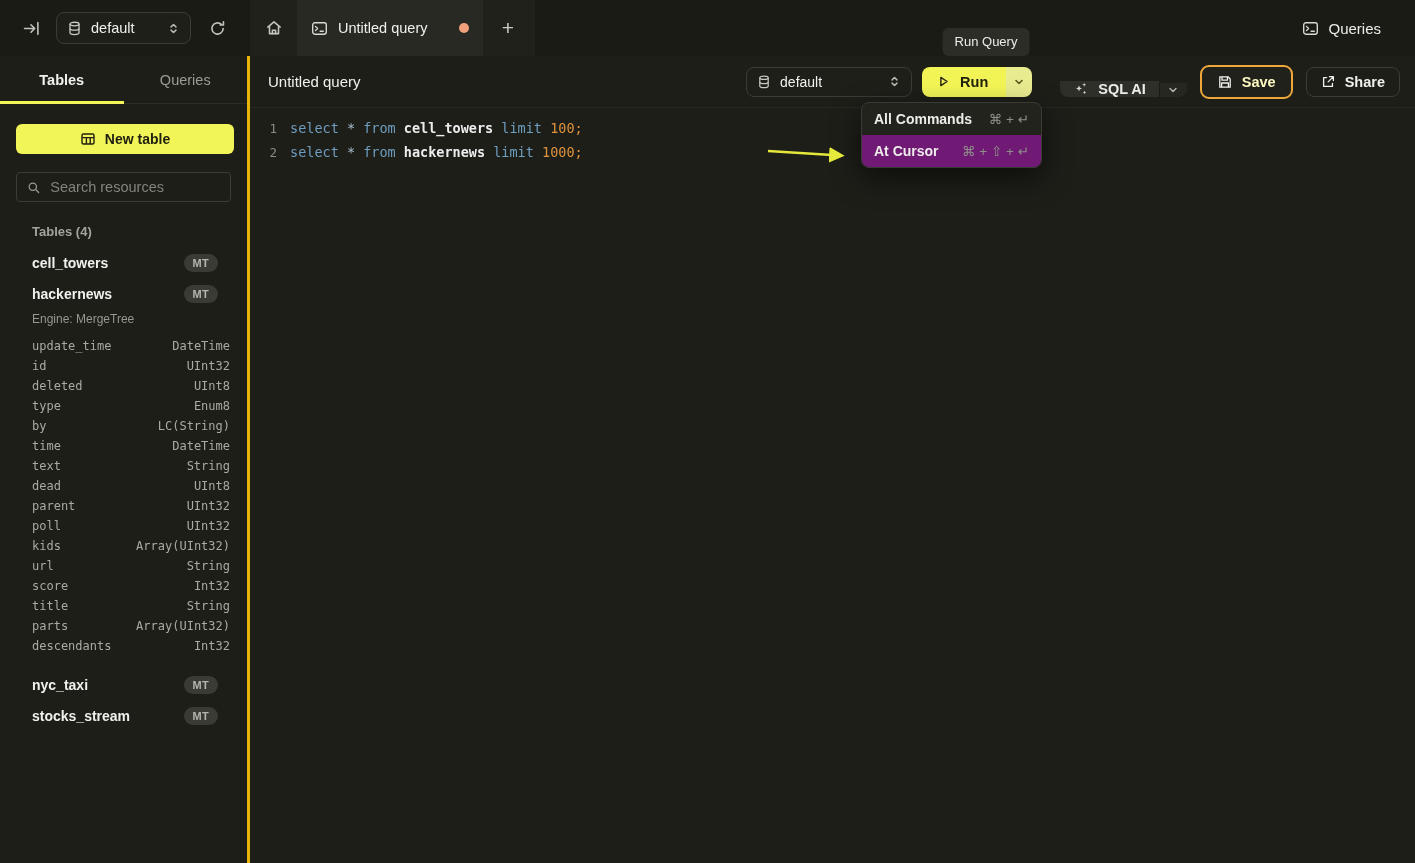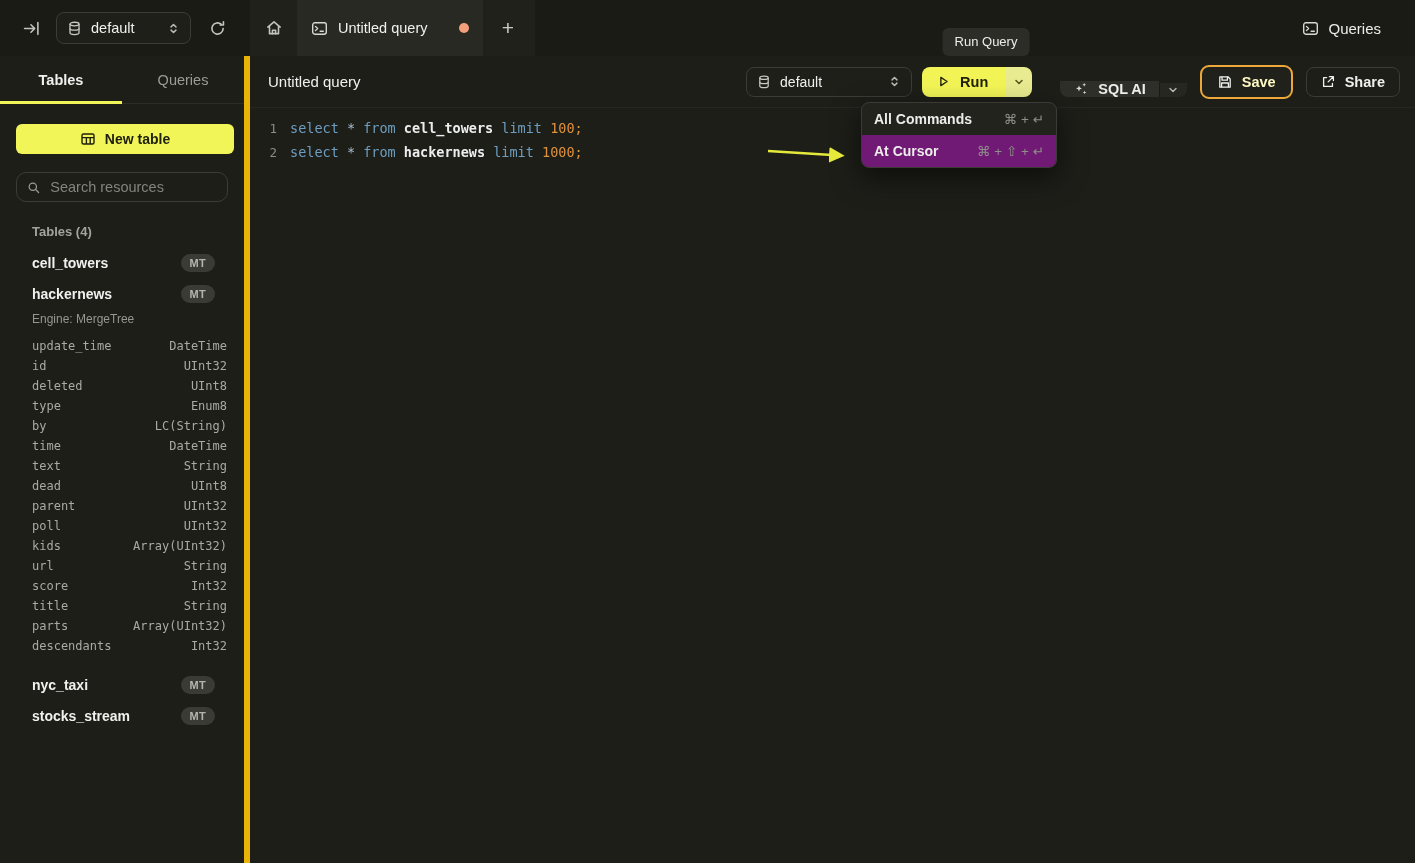--- a/index.html
+++ b/index.html
@@ -18,30 +18,30 @@
   .tabstrip{position:absolute;left:250px;top:0;width:285px;height:56px;background:#20211b;display:flex;align-items:center;}
   .home-btn{width:47px;height:56px;}
   .tab{width:186px;height:56px;background:#282922;display:flex;align-items:center;padding:0 14px;gap:10px;cursor:pointer;}
   .tab-title{font-size:14.5px;font-weight:500;color:#f0f0ee;white-space:nowrap;}
   .dot{width:10px;height:10px;border-radius:50%;background:#f2a07c;margin-left:auto;flex:none;}
   .newtab-btn{width:50px;height:56px;font-size:21px;font-weight:300;color:#c9cac2;}
   .queries-btn{position:absolute;right:28px;top:0;height:56px;display:flex;align-items:center;gap:9px;
                background:none;border:none;color:#ececea;font-size:15px;font-weight:500;cursor:pointer;}
 
   
-  .sidebar{position:absolute;top:56px;left:0;bottom:0;width:250px;background:#1d1e18;border-right:6px solid #eab308;}
+  .sidebar{position:absolute;top:56px;left:0;bottom:0;width:250px;background:#1d1e18;border-right:3px solid #eab308;}
   .side-tabs{height:48px;display:flex;border-bottom:1px solid #2c2d26;}
   .side-tab{flex:1;display:flex;align-items:center;justify-content:center;font-size:14.5px;color:#9b9c95;
             position:relative;cursor:pointer;font-weight:500;}
   .side-tab.active{color:#f0f0ee;font-weight:600;}
   .side-tab.active::after{content:'';position:absolute;left:0;right:0;bottom:-1px;height:3px;background:#f2f558;}
   .new-table-btn{margin:20px 16px 0;width:218px;height:30px;background:#f2f558;border:none;border-radius:6px;
                  display:flex;align-items:center;justify-content:center;gap:9px;color:#20210c;font-weight:600;
                  font-size:14px;cursor:pointer;font-family:inherit;}
-  .search-box{margin:18px 16px 0;height:30px;border:1px solid #3b3c35;border-radius:10px;display:flex;
+  .search-box{margin:18px 16px 0;height:30px;border:1px solid #3b3c35;border-radius:4px;display:flex;
               align-items:center;padding:0 10px;gap:8px;color:#83847d;}
   .search-box input{background:transparent;border:none;outline:none;color:#d5d5d0;font-size:14.5px;width:100%;
                     font-family:inherit;}
   .search-box input::placeholder{color:#83847d;}
   .section-label{margin:22px 0 0 32px;font-size:13px;font-weight:600;color:#a2a39c;}
   #table-list{margin-top:8px;}
   .table-row{display:flex;align-items:center;height:31px;margin:0 29px 0 32px;cursor:pointer;}
   .table-name{font-size:14px;font-weight:600;color:#f0f0ee;}
   .mt-badge{margin-left:auto;background:#3a3b35;color:#b4b5ae;font-size:11px;font-weight:700;
             padding:3px 9px;border-radius:10px;letter-spacing:.3px;}
@@ -81,21 +81,21 @@
   .gutter{width:15px;text-align:right;color:#8b8c85;font-size:12.5px;flex:none;}
   .code{margin-left:13px;white-space:pre;color:#cfd0ca;}
   .tok-keyword{color:#6f9ec0;}
   .tok-star{color:#a8bdcd;}
   .tok-table{color:#eceded;font-weight:bold;}
   .tok-number{color:#df923f;}
 
   
   .tooltip{position:absolute;left:986px;top:28px;transform:translateX(-50%);height:28px;line-height:28px;
            background:#2c2d27;border-radius:6px;padding:0 12px;font-size:13px;color:#ececea;white-space:nowrap;z-index:30;}
-  .run-menu{position:absolute;left:861px;top:102px;width:196px;background:#22231d;border:1px solid #3a3b34;
+  .run-menu{position:absolute;left:861px;top:102px;width:181px;background:#22231d;border:1px solid #3a3b34;
             border-radius:8px;overflow:hidden;box-shadow:0 10px 28px rgba(0,0,0,.55);z-index:40;}
   .menu-item{height:32px;display:flex;align-items:center;justify-content:space-between;padding:0 12px;cursor:pointer;}
   .menu-item.highlighted{background:#701a75;}
   .menu-label{font-size:14px;font-weight:600;color:#ececea;white-space:nowrap;}
   .menu-shortcut{font-size:13.5px;color:#8f9089;margin-left:10px;white-space:nowrap;}
   .arrow-svg{position:absolute;left:760px;top:138px;z-index:50;pointer-events:none;}
 
   svg.ic{display:block;}
 </style>
 </head>

